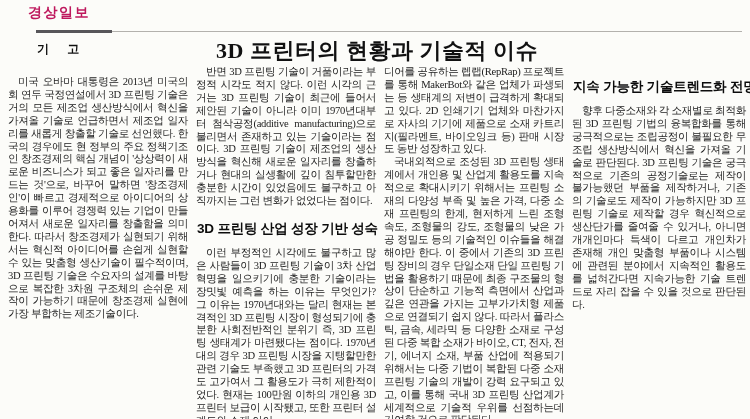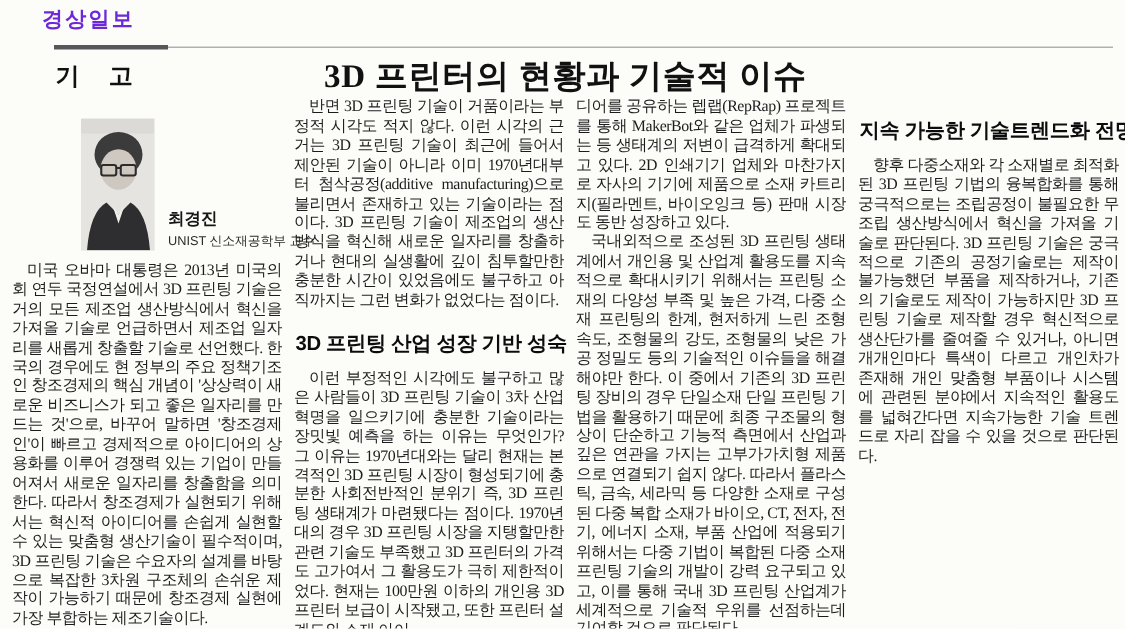--- a/index.html
+++ b/index.html
@@ -5,38 +5,38 @@
   html,body { margin:0; padding:0; }
   .page {
     position:relative; width:750px; height:419px;
     background:#fcfcf9; overflow:hidden;
     font-family:"Liberation Serif", serif;
     color:#1c1c1c;
   }
   .masthead {
     position:absolute; left:28px; top:4px;
     font-family:"Liberation Sans", sans-serif;
-    font-weight:bold; font-size:14px; letter-spacing:1.5px; color:#6d28d9;text-align:right;
+    font-weight:bold; font-size:14px; letter-spacing:1.5px; color:#be185d;text-align:right;
   }
   .dateline {
     position:absolute; right:11px; top:9px;
     font-size:11.5px; color:#2a2a2a; word-spacing:5px; letter-spacing:0.2px;
   }
   .rule {
     position:absolute; left:36px; width:706px; top:31px; height:1px;
     background:#b3b1ad;
   }
   .rule-dark {
     position:absolute; left:0; top:-1px; width:76px; height:3px;
     background:#57565a;
   }
   .section-label {
     position:absolute; left:37px; top:41px;
     font-family:"Liberation Sans", sans-serif;
-    font-weight:bold; font-size:16px; word-spacing:15px; color:#101010;
+    font-weight:bold; font-size:12px; word-spacing:15px; color:#101010;
   }
   .title {
     position:absolute; left:216px; top:36px; margin:0;
     font-size:22px; font-weight:bold; color:#111; letter-spacing:0.5px;
     white-space:nowrap;
     text-align:right;
   }
   .col { position:absolute; top:66px; width:180px; }
   .col1 { left:8px;  top:76px; }
   .col2 { left:196px; }
@@ -79,38 +79,20 @@
   <div class="masthead">경상일보</div>
 
   <div class="rule">
     <div class="rule-dark"></div>
   </div>
 
   <div class="section-label">기 고</div>
   <h1 class="title">3D 프린터의 현황과 기술적 이슈</h1>
 
   <div class="col col1">
-    <div class="photo-block">
-      <div class="photo">
-        <svg width="49" height="88" viewBox="0 0 49 88" xmlns="http://www.w3.org/2000/svg">
-          <rect x="0" y="0" width="49" height="88" fill="#e6e4e0"></rect>
-          <rect x="0" y="0" width="49" height="10" fill="#dcdad6"></rect>
-          <ellipse cx="25" cy="24" rx="16" ry="15" fill="#3b3b3b"></ellipse>
-          <ellipse cx="25" cy="34" rx="12" ry="13.5" fill="#cfc8c0"></ellipse>
-          <path d="M12 31 Q13 15 25 15 Q37 15 38 31 Q35 20 25 20 Q15 20 12 31 Z" fill="#3b3b3b"></path>
-          <rect x="13.5" y="31" width="10" height="7" rx="1.5" fill="none" stroke="#2b2b2b" stroke-width="1.4"></rect>
-          <rect x="26.5" y="31" width="10" height="7" rx="1.5" fill="none" stroke="#2b2b2b" stroke-width="1.4"></rect>
-          <line x1="23.5" y1="33" x2="26.5" y2="33" stroke="#2b2b2b" stroke-width="1.2"></line>
-          <path d="M4 88 Q6 62 17 56 L25 64 L33 56 Q44 62 46 88 Z" fill="#2e2d2f"></path>
-          <path d="M21 58 L25 64 L29 58 L25 70 Z" fill="#efefec"></path>
-        </svg>
-      </div>
-      <div class="cap-name">최경진</div>
-      <div class="cap-role">UNIST 신소재공학부 교수</div>
-    </div>
     <p class="body indent">미국 오바마 대통령은 2013년 미국의회 연두 국정연설에서 3D 프린팅 기술은 거의 모든 제조업 생산방식에서 혁신을 가져올 기술로 언급하면서 제조업 일자리를 새롭게 창출할 기술로 선언했다. 한국의 경우에도 현 정부의 주요 정책기조인 창조경제의 핵심 개념이 '상상력이 새로운 비즈니스가 되고 좋은 일자리를 만드는 것'으로, 바꾸어 말하면 '창조경제인'이 빠르고 경제적으로 아이디어의 상용화를 이루어 경쟁력 있는 기업이 만들어져서 새로운 일자리를 창출함을 의미한다. 따라서 창조경제가 실현되기 위해서는 혁신적 아이디어를 손쉽게 실현할 수 있는 맞춤형 생산기술이 필수적이며, 3D 프린팅 기술은 수요자의 설계를 바탕으로 복잡한 3차원 구조체의 손쉬운 제작이 가능하기 때문에 창조경제 실현에 가장 부합하는 제조기술이다.</p>
   </div>
 
   <div class="col col2">
     <p class="body indent">반면 3D 프린팅 기술이 거품이라는 부정적 시각도 적지 않다. 이런 시각의 근거는 3D 프린팅 기술이 최근에 들어서 제안된 기술이 아니라 이미 1970년대부터 첨삭공정(additive manufacturing)으로 불리면서 존재하고 있는 기술이라는 점이다. 3D 프린팅 기술이 제조업의 생산 방식을 혁신해 새로운 일자리를 창출하거나 현대의 실생활에 깊이 침투할만한 충분한 시간이 있었음에도 불구하고 아직까지는 그런 변화가 없었다는 점이다.</p>
     <h2 class="subhead">3D 프린팅 산업 성장 기반 성숙</h2>
     <p class="body indent">이런 부정적인 시각에도 불구하고 많은 사람들이 3D 프린팅 기술이 3차 산업혁명을 일으키기에 충분한 기술이라는 장밋빛 예측을 하는 이유는 무엇인가? 그 이유는 1970년대와는 달리 현재는 본격적인 3D 프린팅 시장이 형성되기에 충분한 사회전반적인 분위기 즉, 3D 프린팅 생태계가 마련됐다는 점이다. 1970년대의 경우 3D 프린팅 시장을 지탱할만한 관련 기술도 부족했고 3D 프린터의 가격도 고가여서 그 활용도가 극히 제한적이었다. 현재는 100만원 이하의 개인용 3D 프린터 보급이 시작됐고, 또한 프린터 설계도와 소재 아이</p>
   </div>
 
   <div class="col col3">

